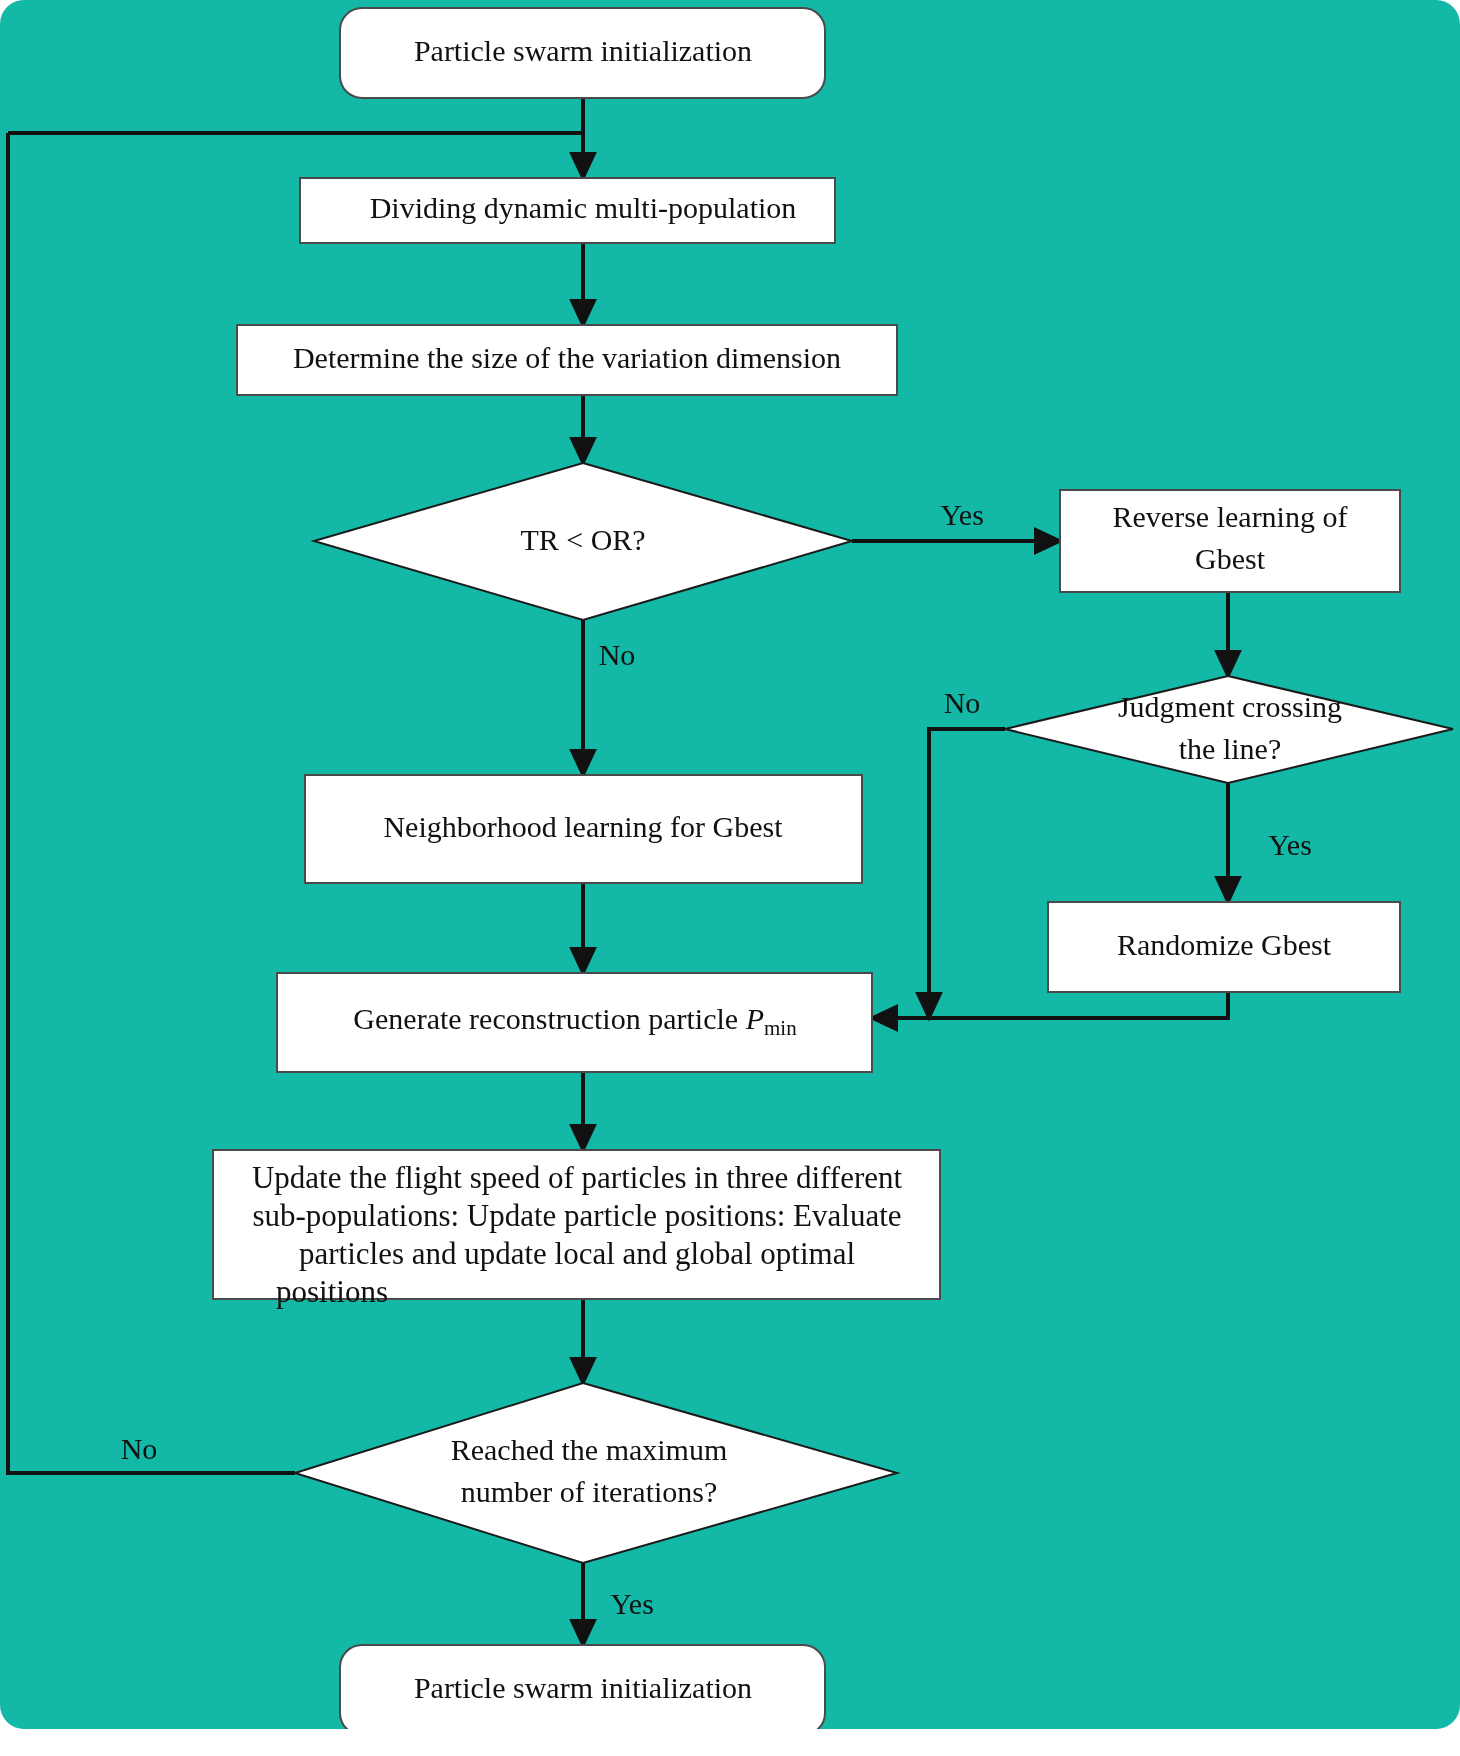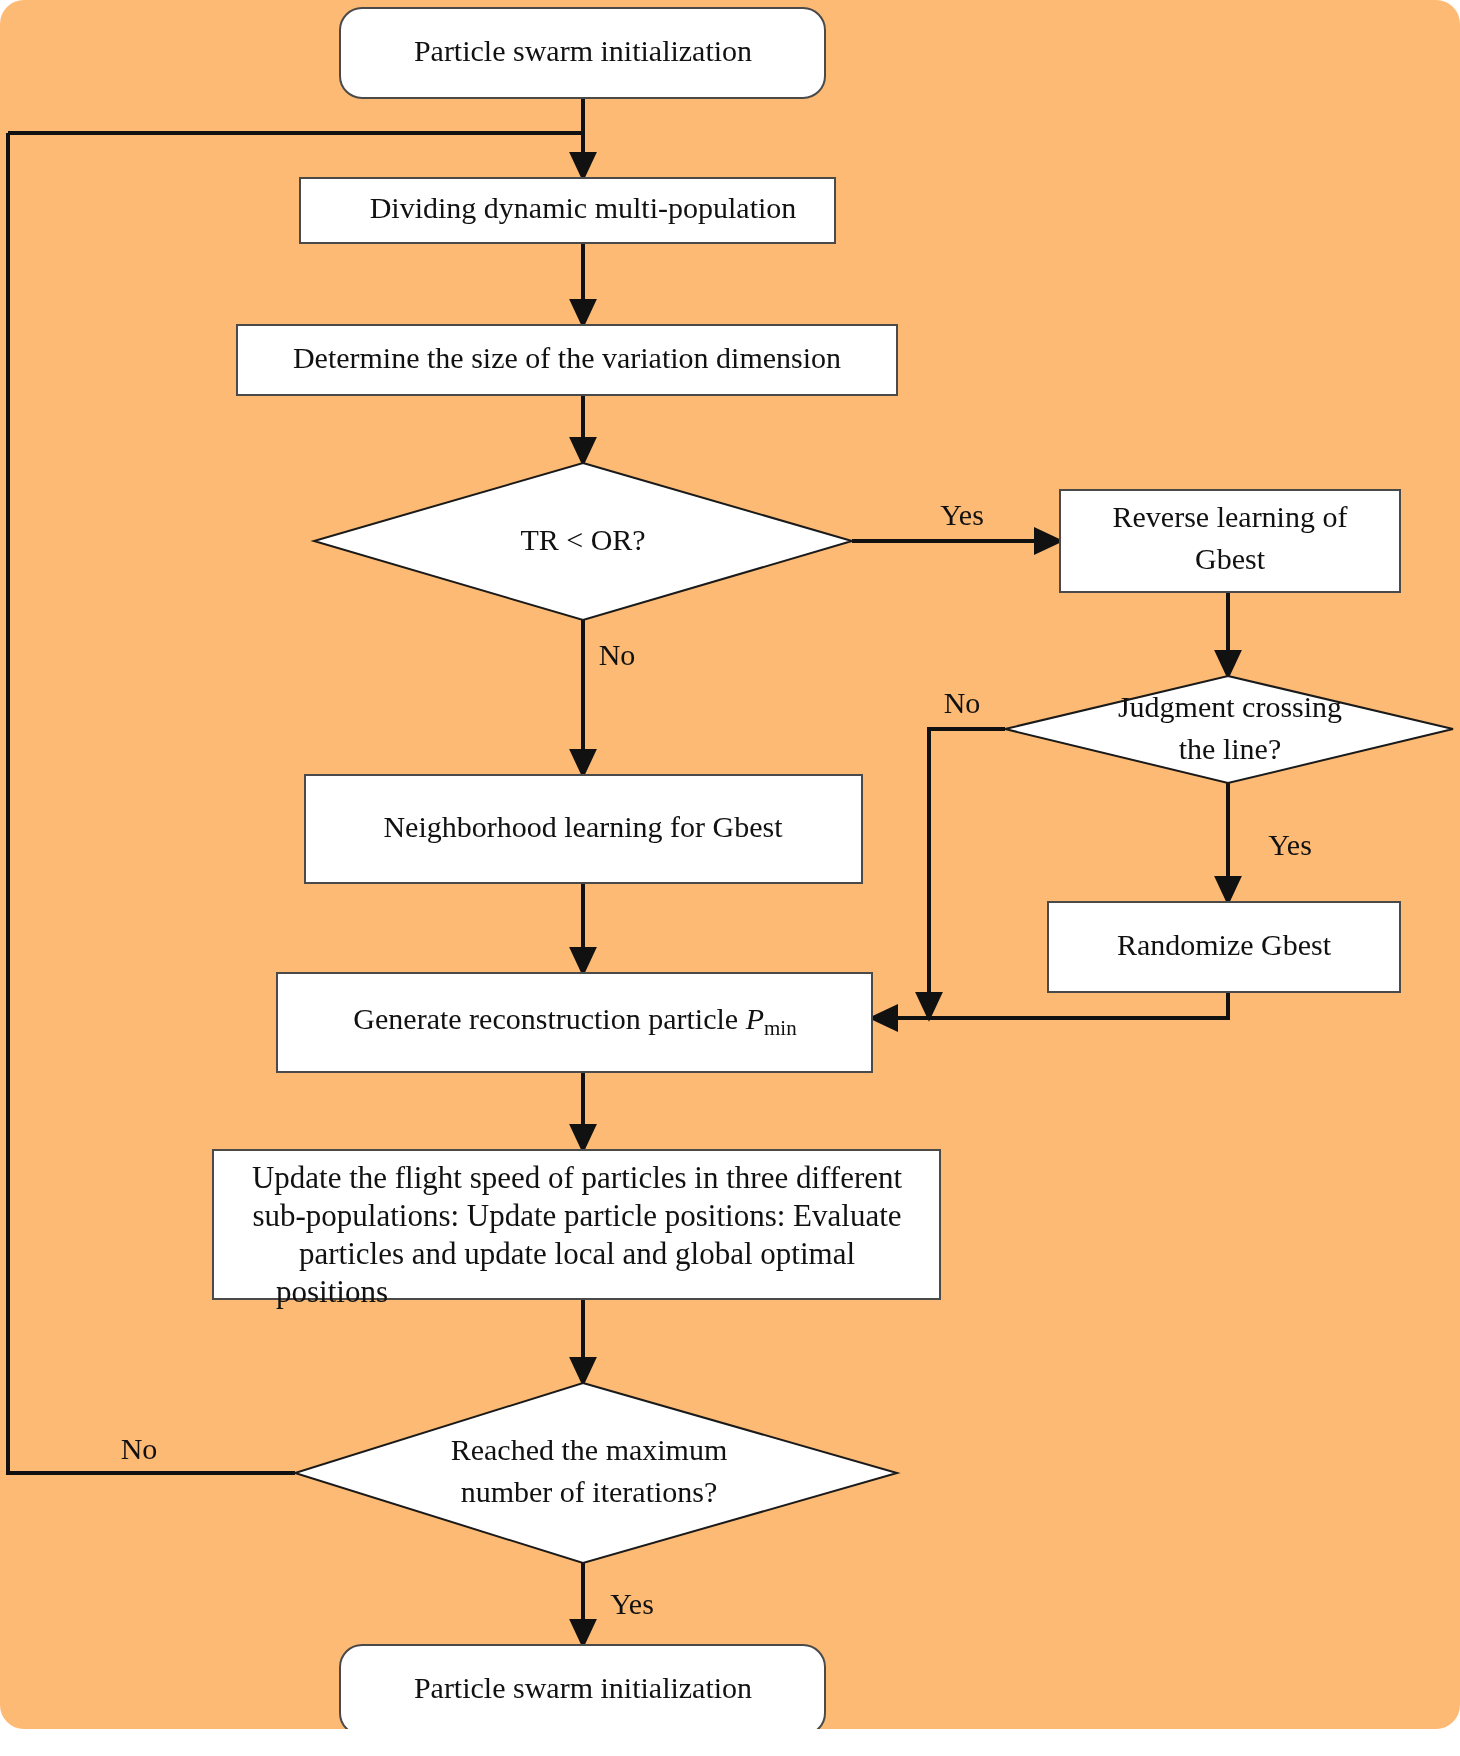--- a/index.html
+++ b/index.html
@@ -4,21 +4,21 @@
 <style>
   html, body {
     margin: 0;
     padding: 0;
     background: #ffffff;
   }
   #flow-root {
     position: relative;
     width: 1460px;
     height: 1729px;
-    background: #fdba74;
+    background: #14b8a6;
     font-family: "Liberation Serif", "DejaVu Serif", serif;
     overflow: hidden;
     border-radius: 24px;
   }
   #flow-svg {
     position: absolute;
     left: 0;
     top: 0;
     width: 1460px;
     height: 1756px;

